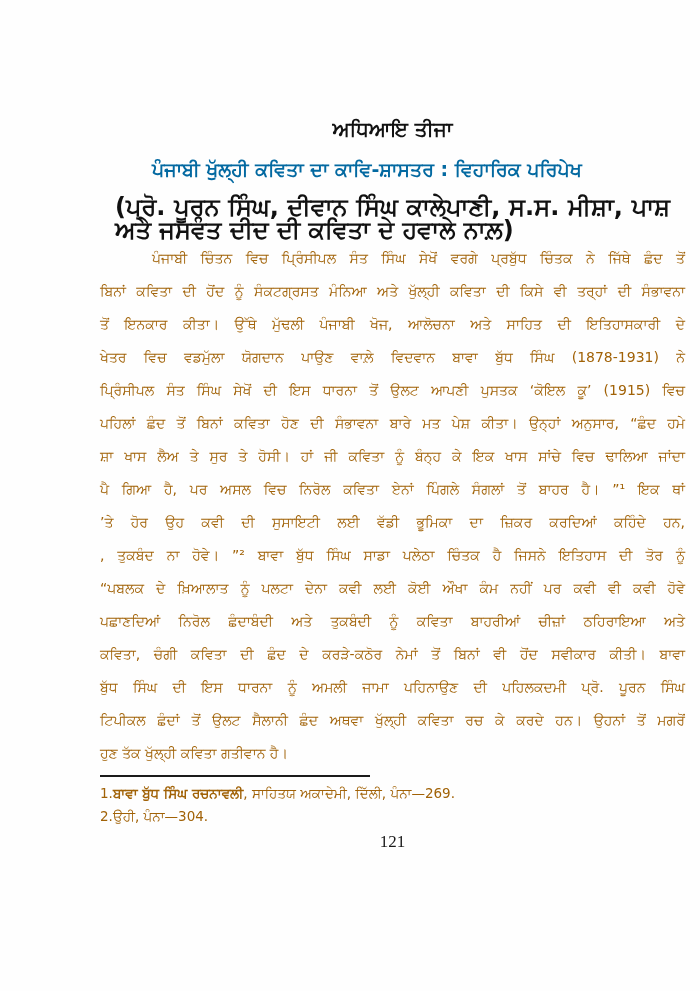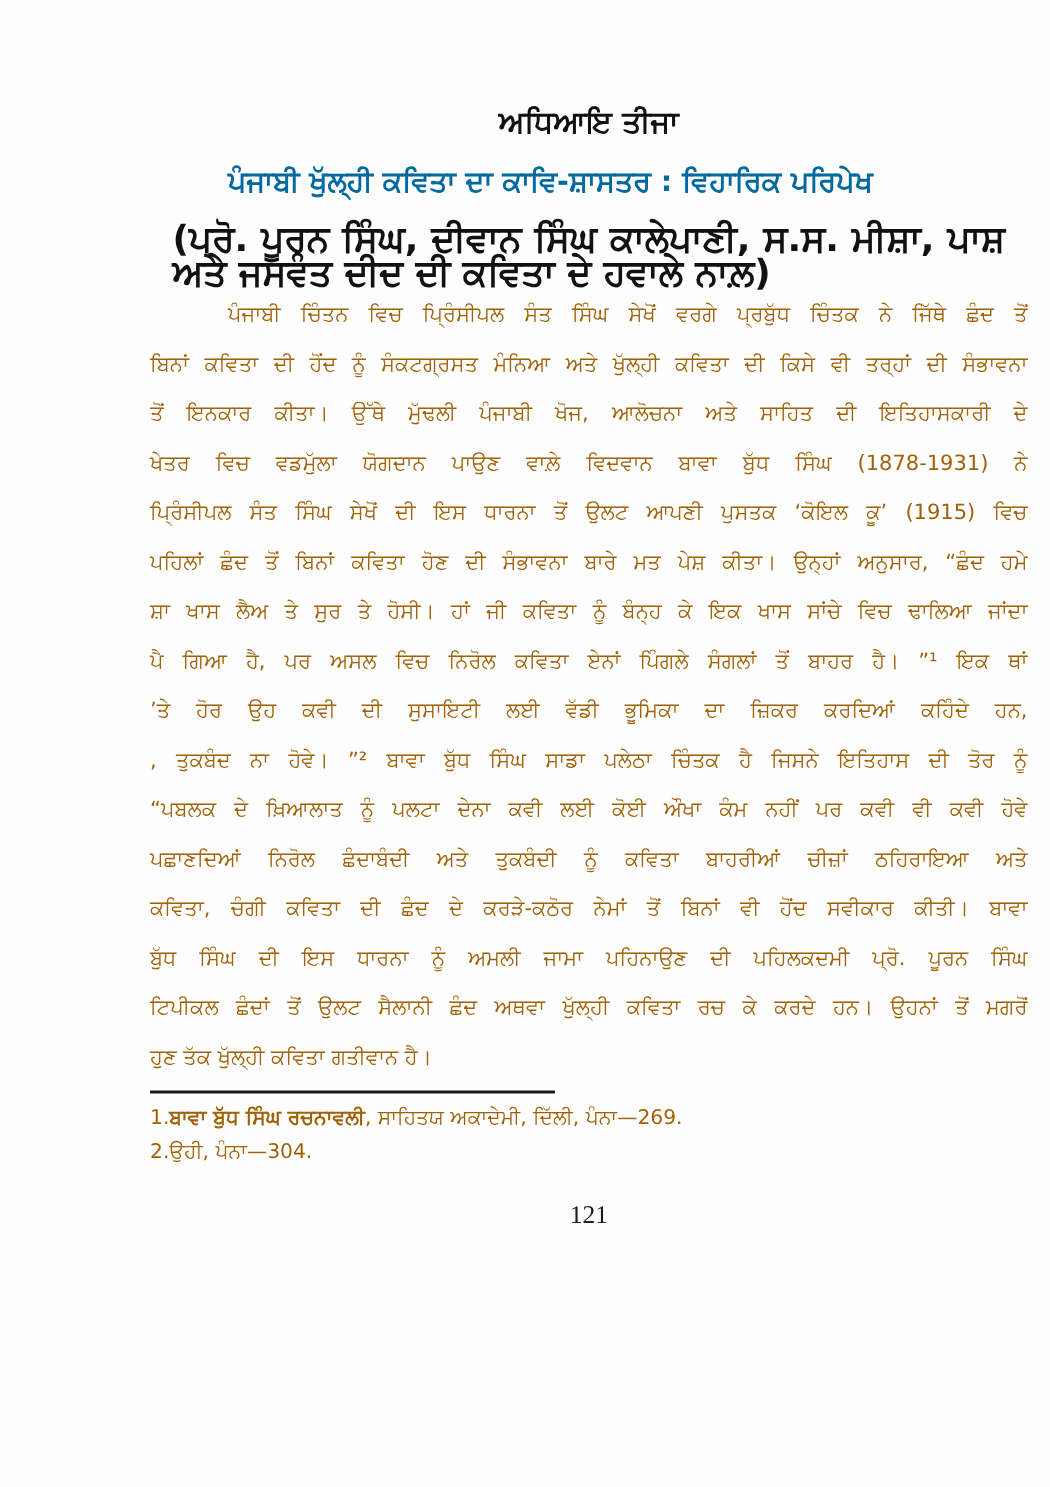--- a/index.html
+++ b/index.html
@@ -14,21 +14,21 @@
     position:relative;
     width:700px;height:991px;
     background:#fefefe;
   }
   .content{
     position:absolute;
     left:100px;top:0;
     width:585px;
   }
   .heading-block{
-    padding-top:68px;
+    padding-top:116px;
     height:126px;
     box-sizing:content-box;
   }
   .chapter-title{
     margin:0;
     text-align:center;
     font-size:20px;
     line-height:26px;
     font-weight:bold;
     color:#111;
@@ -69,21 +69,21 @@
     border-top:2px solid #1a1a1a;
     margin:5px 0 5px 0;
   }
   .footnotes{
     font-size:13.5px;
     line-height:23px;
     color:#a16207;
   }
   .footnote b{ font-weight:bold; }
   .page-number{
-    margin-top:20px;
+    margin-top:4px;
     width:585px;
     text-align:center;
     font-family:"Liberation Serif","DejaVu Serif",serif;
     font-size:17px;
     color:#1a1a1a;
   }
 </style>
 </head>
 <body>
 

